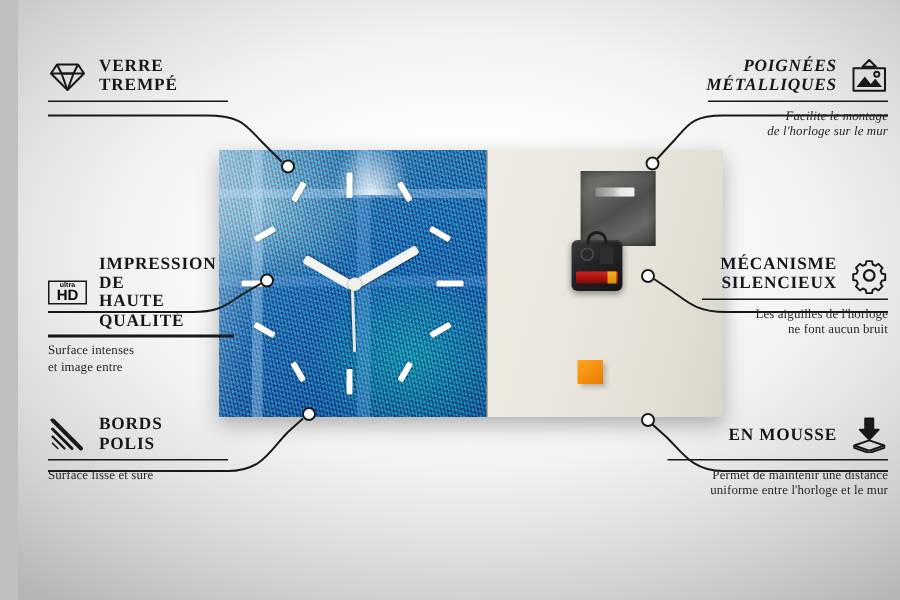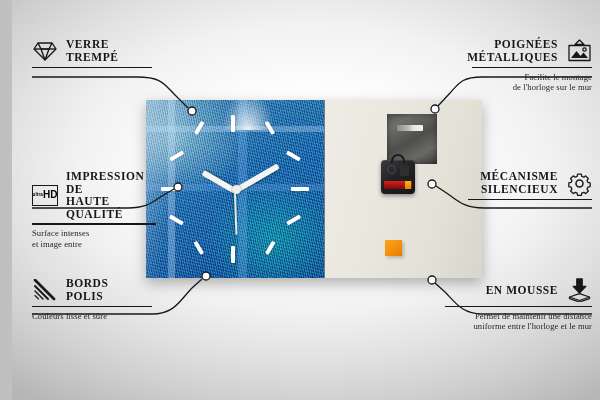--- a/index.html
+++ b/index.html
@@ -239,21 +239,21 @@
       <span>
         <span class="ttl" style="display:block">VERRE</span>
         <span class="ttl" style="display:block">TREMPÉ</span>
       </span>
     </div>
     <div class="rule" style="width:120px"></div>
   </div>
 
   <div class="callout left" style="left:20px; top:170px; width:124px;">
     <div class="row">
-      <span class="ico" style="border:1.3px solid #16181b; width:25px; height:21px; flex-direction:row; line-height:1;">
+      <span class="ico" style="border:1.3px solid #16181b; width:25px; height:16px; flex-direction:column; line-height:1;justify-content:space-between;">
         <span style="font-family:'Liberation Sans',sans-serif; font-size:4.6px; font-weight:700; letter-spacing:0.1px;">ultra</span>
         <span style="font-family:'Liberation Sans',sans-serif; font-size:10px; font-weight:700; margin-top:0.5px;">HD</span>
       </span>
       <span>
         <span class="ttl" style="display:block">IMPRESSION DE</span>
         <span class="ttl" style="display:block">HAUTE QUALITÉ</span>
       </span>
     </div>
     <div class="rule" style="width:124px"></div>
     <div class="sub">
@@ -274,25 +274,25 @@
           </g>
         </svg>
       </span>
       <span>
         <span class="ttl" style="display:block">BORDS</span>
         <span class="ttl" style="display:block">POLIS</span>
       </span>
     </div>
     <div class="rule" style="width:120px"></div>
     <div class="sub">
-      <span style="display:block">Couleurs lisse et sûre</span>
-    </div>
-  </div>
-
-  <div class="callout right" style="left:460px; top:38px; width:120px;">
+      <span style="display:block">Surface lisse et sûre</span>
+    </div>
+  </div>
+
+  <div class="callout right" style="left:460px; top:38px; width:120px;font-style:italic;">
     <div class="row">
       <span>
         <span class="ttl" style="display:block">POIGNÉES</span>
         <span class="ttl" style="display:block">MÉTALLIQUES</span>
       </span>
       <span class="ico">
         <svg width="25" height="24" viewBox="0 0 25 24">
           <g fill="none" stroke="#16181b" stroke-width="1.3" stroke-linejoin="round">
             <path d="M12.5,1 L8,5.5 H17 Z"></path>
             <rect x="2" y="6.5" width="21" height="15"></rect>
@@ -318,20 +318,24 @@
       <span class="ico">
         <svg width="25" height="25" viewBox="0 0 25 25">
           <g fill="none" stroke="#16181b" stroke-width="1.5" stroke-linejoin="round">
             <path d="M10.3,1.6 h4.4 l0.5,2.6 2.3,1 2.2,-1.5 3.1,3.1 -1.5,2.2 1,2.3 2.6,0.5 v4.4 l-2.6,0.5 -1,2.3 1.5,2.2 -3.1,3.1 -2.2,-1.5 -2.3,1 -0.5,2.6 h-4.4 l-0.5,-2.6 -2.3,-1 -2.2,1.5 -3.1,-3.1 1.5,-2.2 -1,-2.3 -2.6,-0.5 v-4.4 l2.6,-0.5 1,-2.3 -1.5,-2.2 3.1,-3.1 2.2,1.5 2.3,-1 z" transform="scale(0.86) translate(2,2)"></path>
             <circle cx="12.5" cy="12.6" r="3.5"></circle>
           </g>
         </svg>
       </span>
     </div>
     <div class="rule" style="width:124px"></div>
+    <div class="sub">
+      <span style="display:block">Les aiguilles de l'horloge</span>
+      <span style="display:block">ne font aucun bruit</span>
+    </div>
   </div>
 
   <div class="callout right" style="left:433px; top:277px; width:147px;">
     <div class="row">
       <span>
         <span class="ttl" style="display:block">EN MOUSSE</span>
       </span>
       <span class="ico">
         <svg width="25" height="24" viewBox="0 0 25 24">
           <g fill="none" stroke="#16181b" stroke-width="1.3" stroke-linejoin="round">

